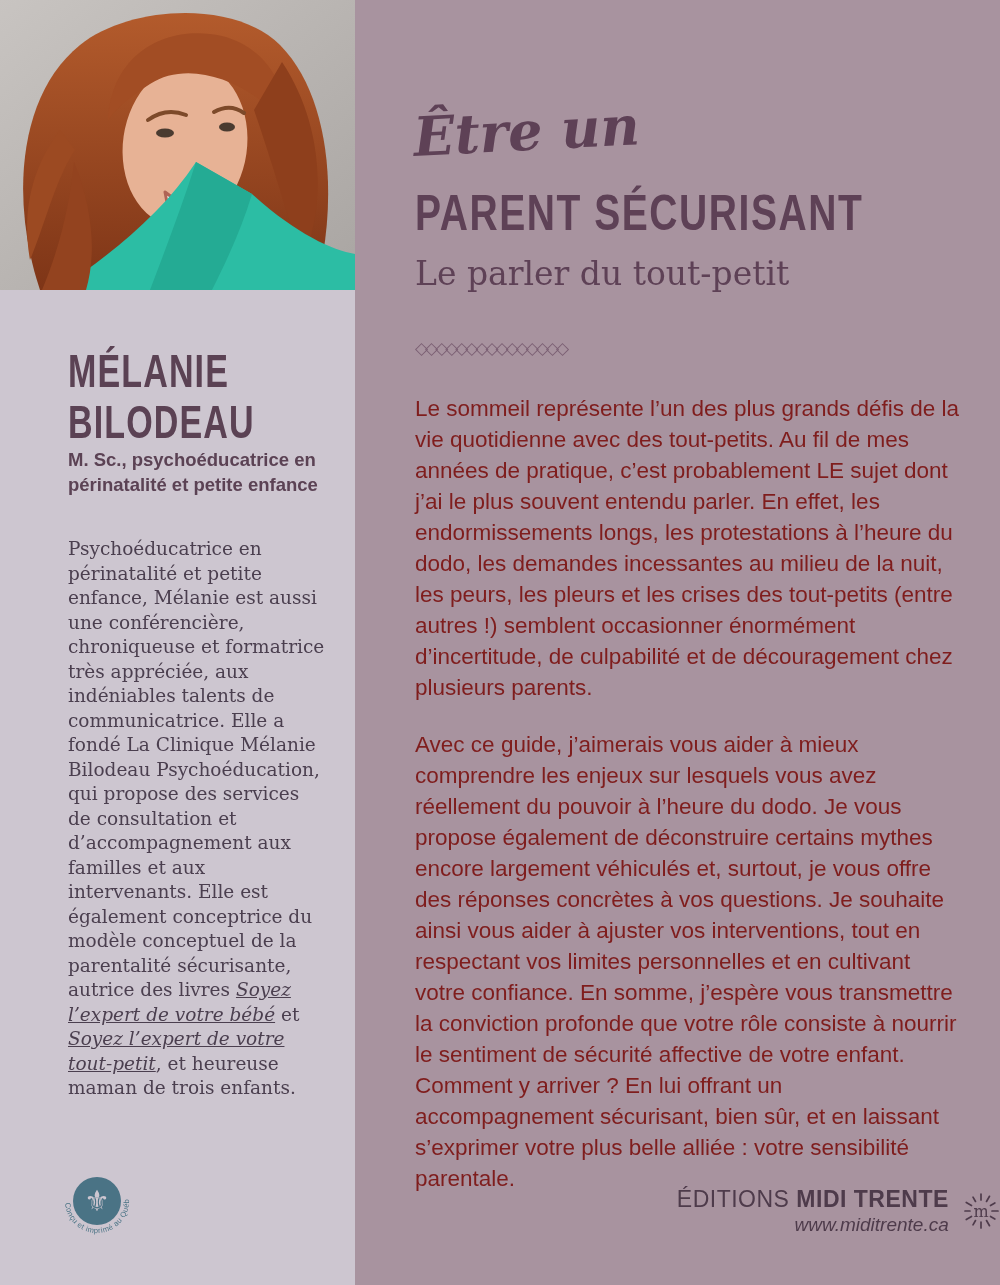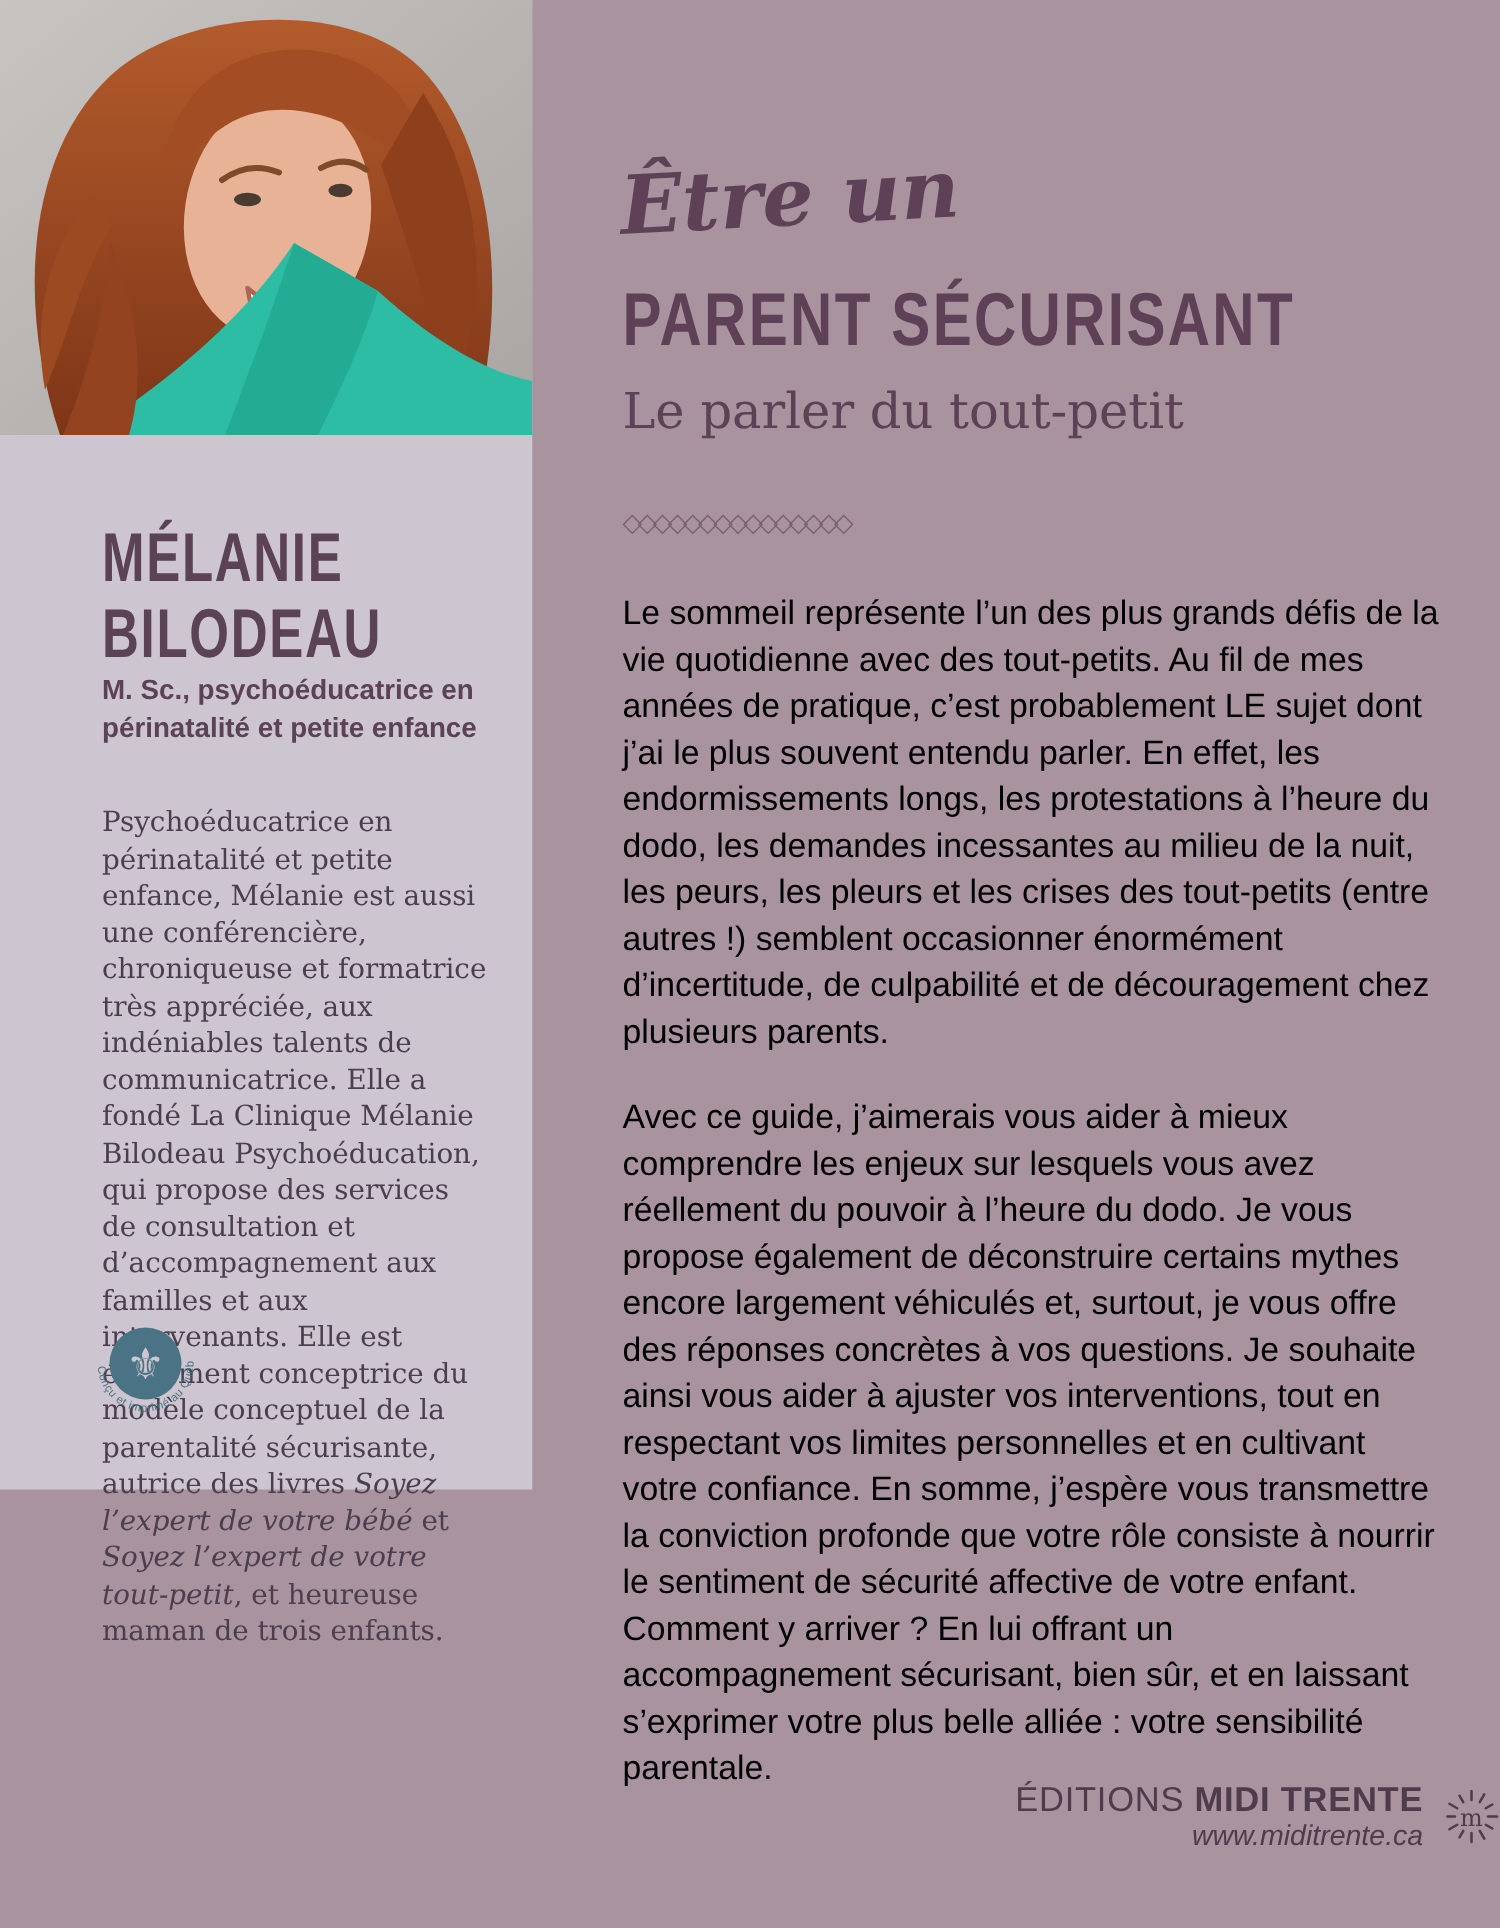--- a/index.html
+++ b/index.html
@@ -5,21 +5,21 @@
   html,body{margin:0;padding:0;}
   body{
     width:1000px;height:1285px;
     display:flex;
     font-family:"Liberation Sans",sans-serif;
     overflow:hidden;
     background:#a8939f;
   }
   
   .left{
-    width:355px;min-width:355px;height:993px;
+    width:355px;min-width:355px;height:1285px;
     background:#cdc6d0;
     position:relative;
   }
   .photo{width:355px;height:290px;display:block;}
   .left-content{padding:56px 28px 0 68px;}
   .author-name{
     font-weight:700;font-size:46px;line-height:1.1;
     color:#5b4254;letter-spacing:1.5px;
     transform:scaleX(0.74);transform-origin:left top;
     white-space:nowrap;
@@ -27,21 +27,21 @@
   .credentials{
     font-weight:700;font-size:18.5px;line-height:25px;
     color:#5b4254;max-width:256px;
   }
   .bio{
     margin-top:40px;
     font-family:"DejaVu Serif","Liberation Serif",serif;
     font-size:18.5px;line-height:24.5px;
     color:#4b3f4f;max-width:260px;
   }
-  .bio .book{font-style:italic;}
+  .bio .book{font-style:italic;text-decoration:underline;}
   .quebec-badge{position:absolute;left:60px;bottom:40px;}
   
   .right{
     flex:1;height:1285px;background:#a8939f;
     position:relative;
   }
   .right-inner{padding:110px 55px 0 60px;}
   .title-script{
     display:inline-block;
     font-family:"DejaVu Serif","Liberation Serif",serif;
@@ -64,21 +64,21 @@
   }
   .divider{
     margin-top:44px;
     font-size:17px;letter-spacing:-3px;
     color:#7b5f73;
   }
   .para{
     width:548px;
     margin-top:26px;
     font-size:22.5px;line-height:31px;
-    color:#000000;
+    color:#7f1d1d;
   }
   .para.first{margin-top:34px;}
   .publisher{
     position:absolute;right:42px;bottom:48px;
     display:flex;align-items:center;gap:10px;
     color:#4e3b4b;
   }
   .pub-text{text-align:right;line-height:1.25;}
   .pub-name{font-size:23px;letter-spacing:0.5px;}
   .pub-name .bold{font-weight:700;}

